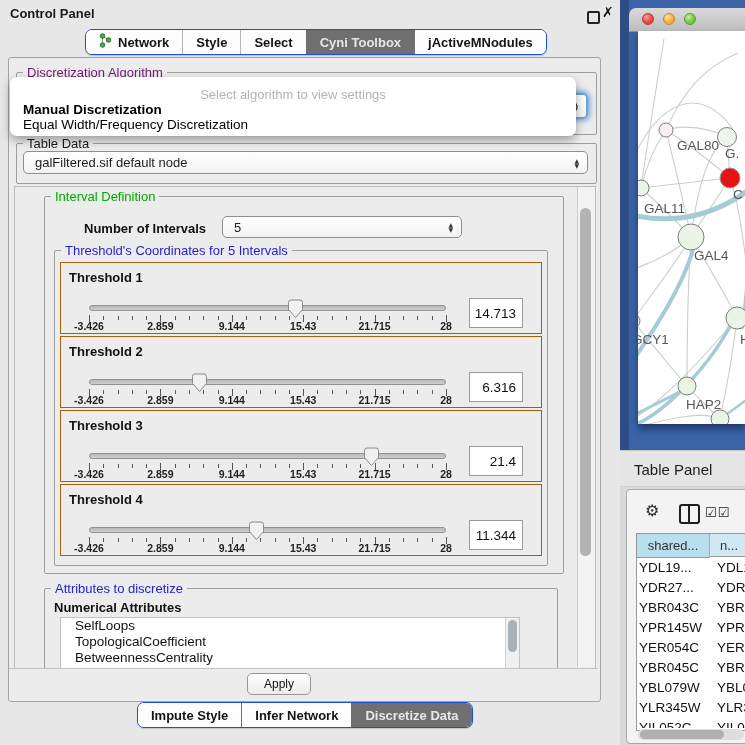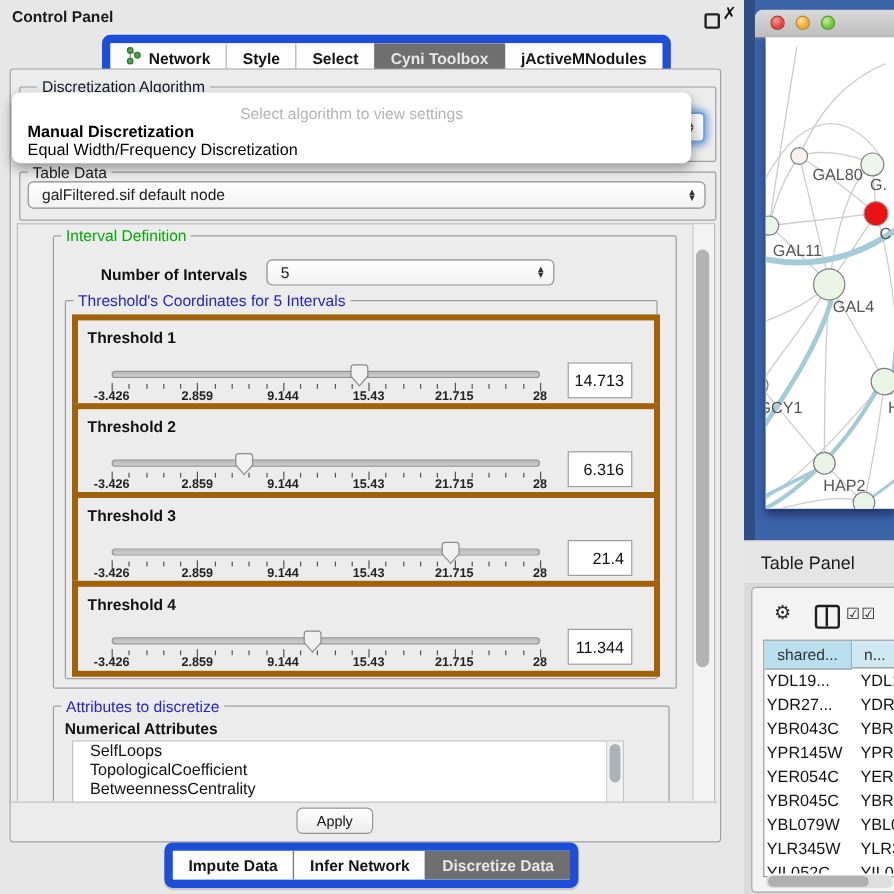--- a/index.html
+++ b/index.html
@@ -6,52 +6,52 @@
   #app{position:relative;width:745px;height:745px;overflow:hidden;
        font-family:"Liberation Sans",sans-serif;background:#e7e7e7;
        -webkit-font-smoothing:antialiased;}
   .abs{position:absolute;}
   
   .win-title{left:10px;top:6px;font-size:13px;font-weight:600;color:#1a1a1a;}
   .win-btn-sq{left:587px;top:11px;width:9px;height:9px;border:2px solid #222;border-radius:2px;}
   .win-btn-x{left:602px;top:4px;font-size:14px;font-weight:700;color:#111;
              font-family:"DejaVu Sans",sans-serif;}
   
-  .seg{display:inline-flex;border:7px solid #1d4ed8;border-radius:7px;overflow:hidden;
+  .seg{display:inline-flex;border:1px solid #1d4ed8;border-radius:7px;overflow:hidden;
        background:#fdfdfd;height:24px;box-shadow:0 1px 1px rgba(0,0,0,.15);}
   .seg .tab{display:flex;align-items:center;padding:0 13px;font-size:13px;font-weight:700;
        color:#141414;border-left:1px solid #b5b5b5;white-space:nowrap;background:#fdfdfd;}
   .seg .tab:first-child{border-left:none;}
   .seg .tab.active{background:#6f6f6f;color:#e7e7e7;border-left-color:#6f6f6f;}
   .seg .tab.after-active{border-left-color:#6f6f6f;}
   
   .panel{left:8px;top:57px;width:591px;height:643px;border:1px solid #a3a3a3;
          border-radius:3px;background:#ececec;}
   .groupbox{position:absolute;border:1px solid #9e9e9e;border-radius:2px;}
   .grouptitle{position:absolute;top:-8px;left:6px;background:#ececec;padding:0 4px;
               font-size:13px;white-space:nowrap;}
   .g-green{color:#00ab00;}
   .g-blue{color:#2424cc;}
-  .g-faded{color:#0f172a;margin-left:8px;}
+  .g-faded{color:#701a75;}
   
   .combo{position:absolute;background:linear-gradient(#ffffff,#f2f2f2);
          border:1px solid #8f8f8f;border-radius:5px;font-size:13px;color:#1c1c1c;
          display:flex;align-items:center;padding:0 24px 0 11px;box-sizing:border-box;}
   .combo .arrows{position:absolute;right:8px;top:50%;transform:translateY(-50%);
       display:flex;flex-direction:column;line-height:5px;font-size:6px;color:#333;
       font-family:"DejaVu Sans",sans-serif;}
   .combo.focusring{border:2px solid #6fa3dc;box-shadow:0 0 5px 2px rgba(80,140,215,.75);}
   
   .popup{left:10px;top:77px;width:566px;height:59px;background:#ffffff;border-radius:7px;
          box-shadow:0 4px 10px rgba(0,0,0,.35);z-index:40;}
   .popup .prompt{position:absolute;top:10px;left:0;width:100%;text-align:center;
          color:#b3b3b3;font-size:13px;}
   .popup .item{position:absolute;left:13px;font-size:13.5px;color:#000;white-space:nowrap;}
   
-  .thr-wrap{position:absolute;left:60px;width:480px;height:70px;border:5px solid #a16207;
+  .thr-wrap{position:absolute;left:60px;width:480px;height:70px;border:1px solid #a16207;
             background:#ececec;}
   .thr-label{position:absolute;left:8px;top:7px;font-size:13px;font-weight:700;color:#111;}
   .thr-track{position:absolute;height:6px;border:1px solid #929292;border-radius:4px;
              background:linear-gradient(#b9b9b9,#cfcfcf);box-sizing:border-box;}
   .thr-tick{position:absolute;width:1px;background:#555;}
   .thr-ticklabel{position:absolute;width:60px;text-align:center;font-size:10.5px;
                  font-weight:700;color:#222;}
   .thr-value{position:absolute;width:54px;height:30px;background:#fff;border:1px solid #9a9a9a;
              font-size:13.5px;color:#111;text-align:right;line-height:30px;
              padding-right:6px;box-sizing:border-box;}
@@ -378,21 +378,21 @@
         <div class="th"></div>
       </div>
   </div>
 
   <div class="abs applybar"></div>
   <div class="btn" style="left:247px;top:673px;width:62px;height:20px;line-height:20px;">Apply</div>
 
   <div class="abs" style="left:137px;top:702px;">
     <div class="seg">
       <div class="tab">
-          <span>Impute Data</span>
+          <span>Impute Style</span>
         </div>
       <div class="tab after-active">
           <span>Infer Network</span>
         </div>
       <div class="tab active">
           <span>Discretize Data</span>
         </div>
     </div>
   </div>
 

